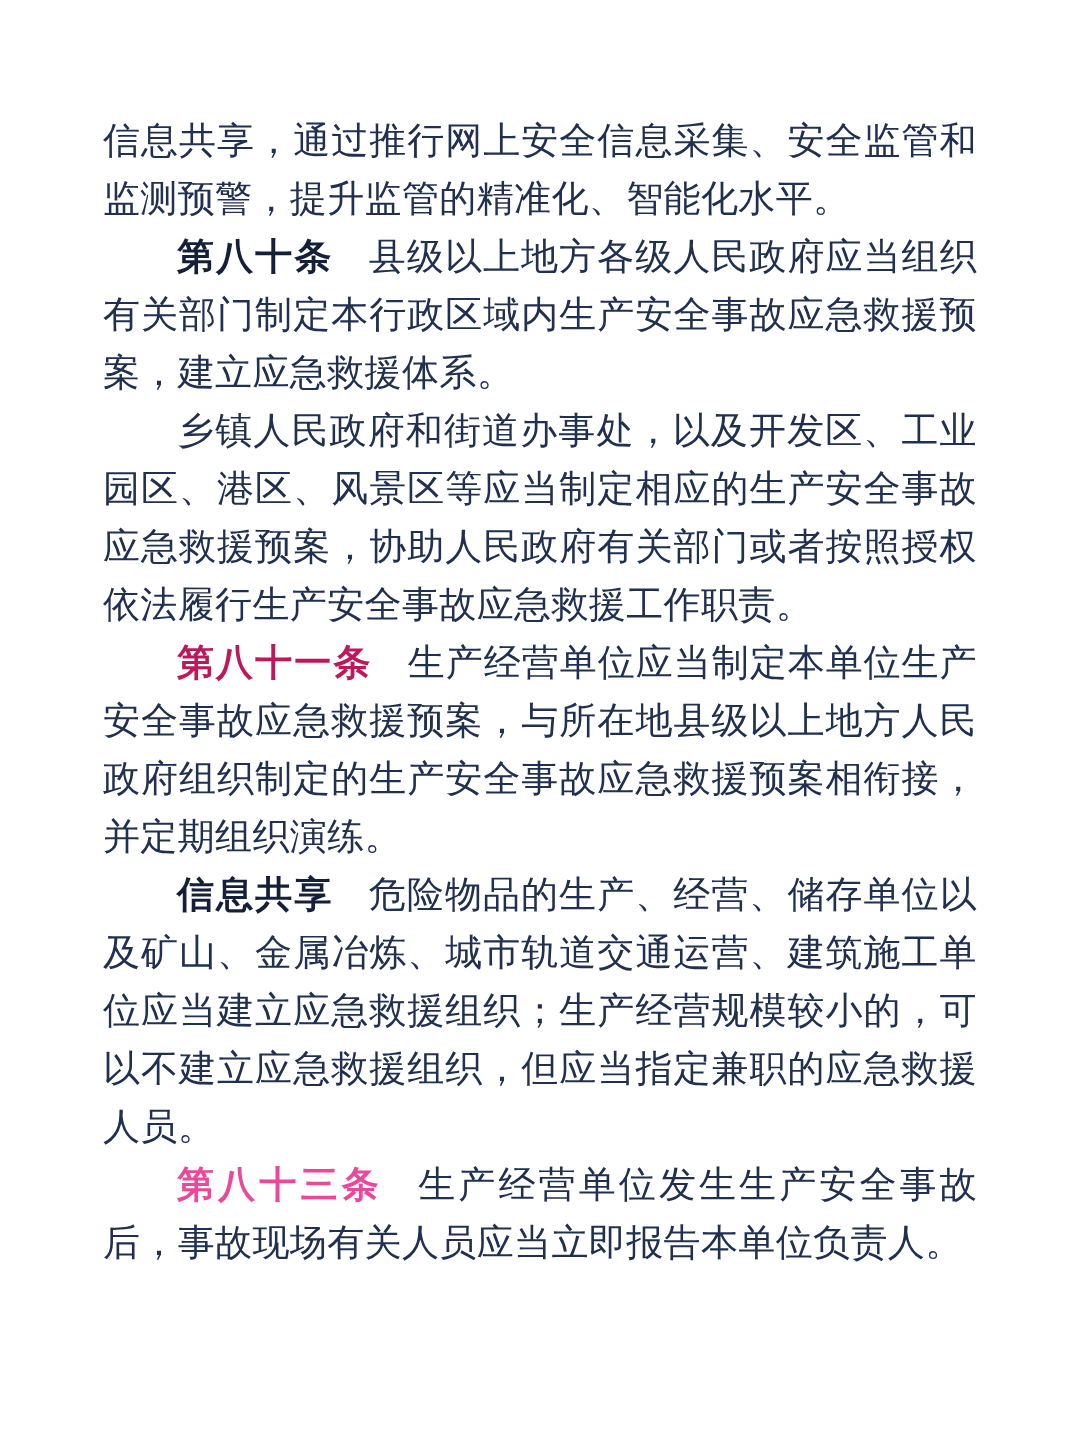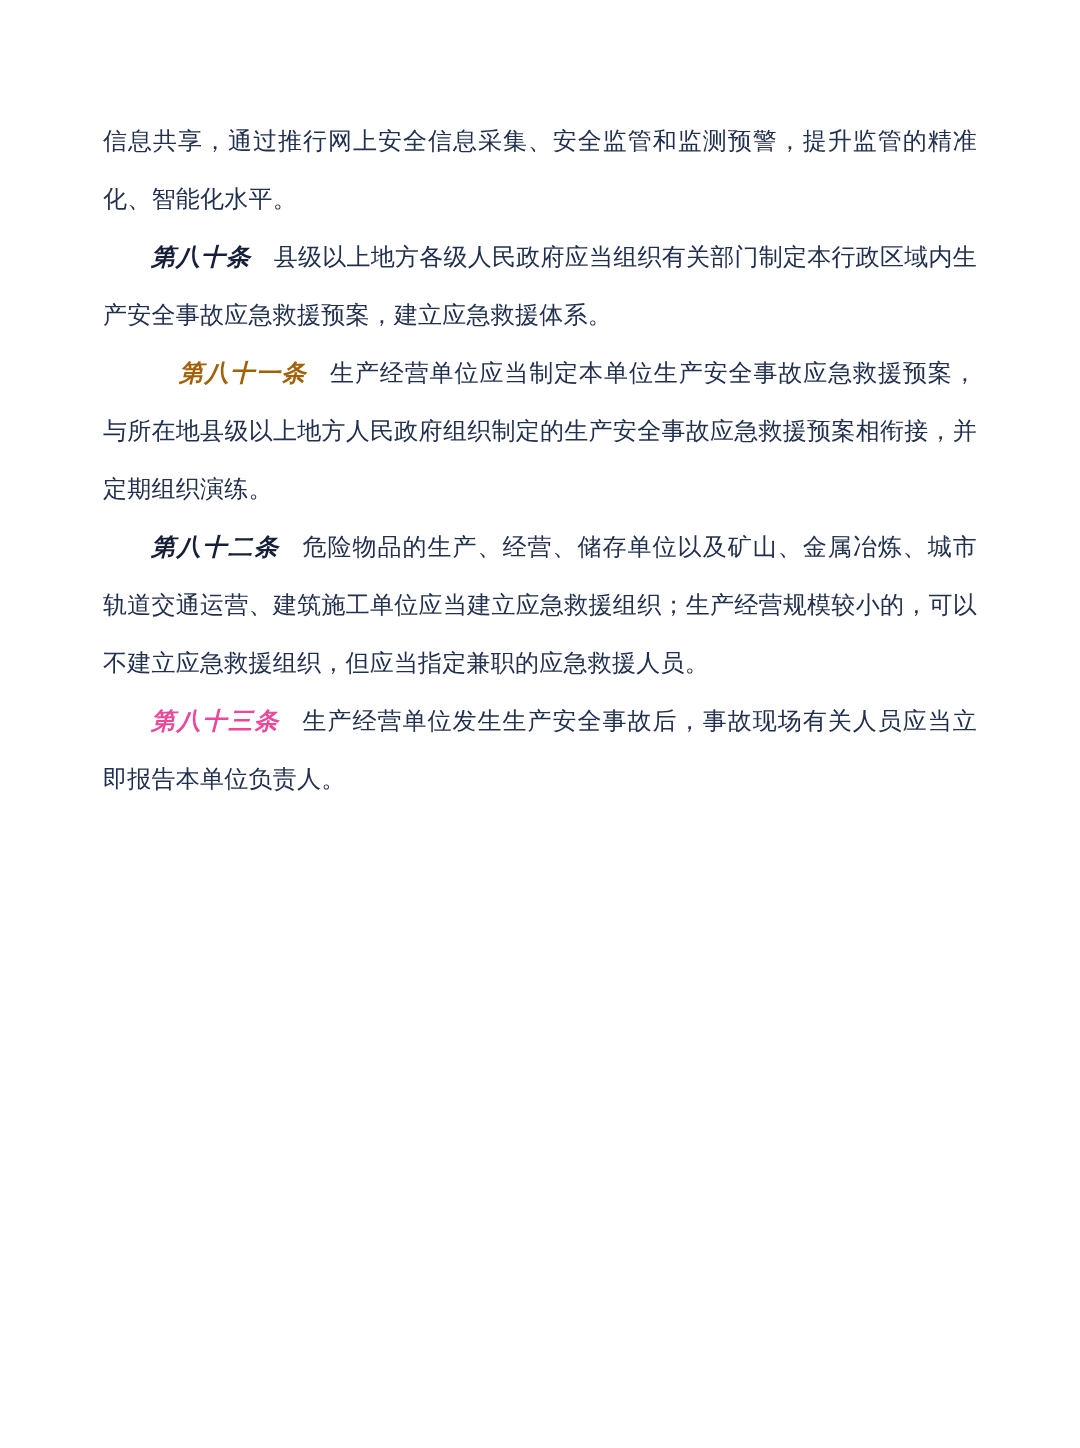--- a/index.html
+++ b/index.html
@@ -12,45 +12,45 @@
     background: #ffffff;
     position: relative;
     overflow: hidden;
   }
   .doc-page {
     position: absolute;
     left: 103px;
     top: 112px;
     width: 874px;
     font-family: "Liberation Serif", "DejaVu Serif", serif;
-    font-size: 24px;
+    font-size: 37px;
     line-height: 58px;
     color: #22304f;
     text-align: justify;
     text-justify: inter-ideograph;
     letter-spacing: 0.01em;
   }
   .doc-page p {
     margin: 0;
     padding: 0;
   }
   .doc-page p.indent {
     text-indent: 2em;
   }
   .article-num {
     font-weight: 700;
     font-family: "Liberation Sans", "DejaVu Sans", sans-serif;
     color: #161f38;
     margin-right: 0.95em;
     letter-spacing: 0.04em;
-    font-style: italic;
   }
 </style>
 </head>
 <body>
 
 <div class="doc-page" style="color: rgb(34, 48, 79); background: transparent;">
     <p>信息共享，通过推行网上安全信息采集、安全监管和监测预警，提升监管的精准化、智能化水平。</p>
     <p class="indent"><span class="article-num" style="color: rgb(22, 31, 56);">第八十条</span>县级以上地方各级人民政府应当组织有关部门制定本行政区域内生产安全事故应急救援预案，建立应急救援体系。</p>
-    <p class="indent"><span class="article-num" style="color: #a16207; margin-left: 28px;">第八十一条</span>生产经营单位应当制定本单位生产安全事故应急救援预案，与所在地县级以上地方人民政府组织制定的生产安全事故应急救援预案相衔接，并定期组织演练。</p>
-    <p class="indent"><span class="article-num" style="color: rgb(22, 31, 56);">第八十二条</span>危险物品的生产、经营、储存单位以及矿山、金属冶炼、城市轨道交通运营、建筑施工单位应当建立应急救援组织；生产经营规模较小的，可以不建立应急救援组织，但应当指定兼职的应急救援人员。</p>
+    <p class="indent">乡镇人民政府和街道办事处，以及开发区、工业园区、港区、风景区等应当制定相应的生产安全事故应急救援预案，协助人民政府有关部门或者按照授权依法履行生产安全事故应急救援工作职责。</p>
+    <p class="indent"><span class="article-num" style="color: #be185d;">第八十一条</span>生产经营单位应当制定本单位生产安全事故应急救援预案，与所在地县级以上地方人民政府组织制定的生产安全事故应急救援预案相衔接，并定期组织演练。</p>
+    <p class="indent"><span class="article-num" style="color: rgb(22, 31, 56);">信息共享</span>危险物品的生产、经营、储存单位以及矿山、金属冶炼、城市轨道交通运营、建筑施工单位应当建立应急救援组织；生产经营规模较小的，可以不建立应急救援组织，但应当指定兼职的应急救援人员。</p>
     <p class="indent"><span class="article-num" style="color: #ec4899;">第八十三条</span>生产经营单位发生生产安全事故后，事故现场有关人员应当立即报告本单位负责人。</p>
   </div>
 
 </body></html>

